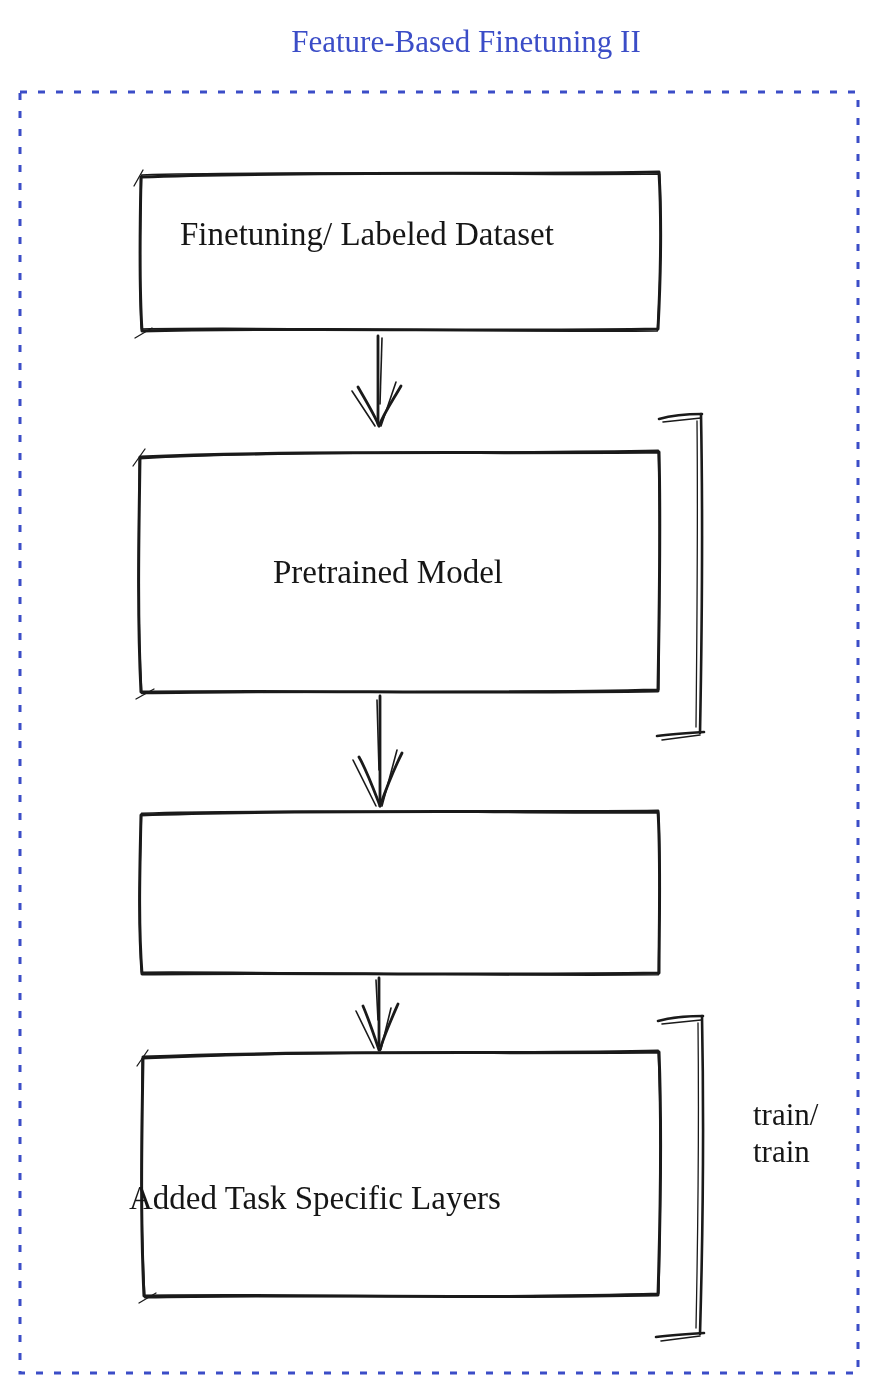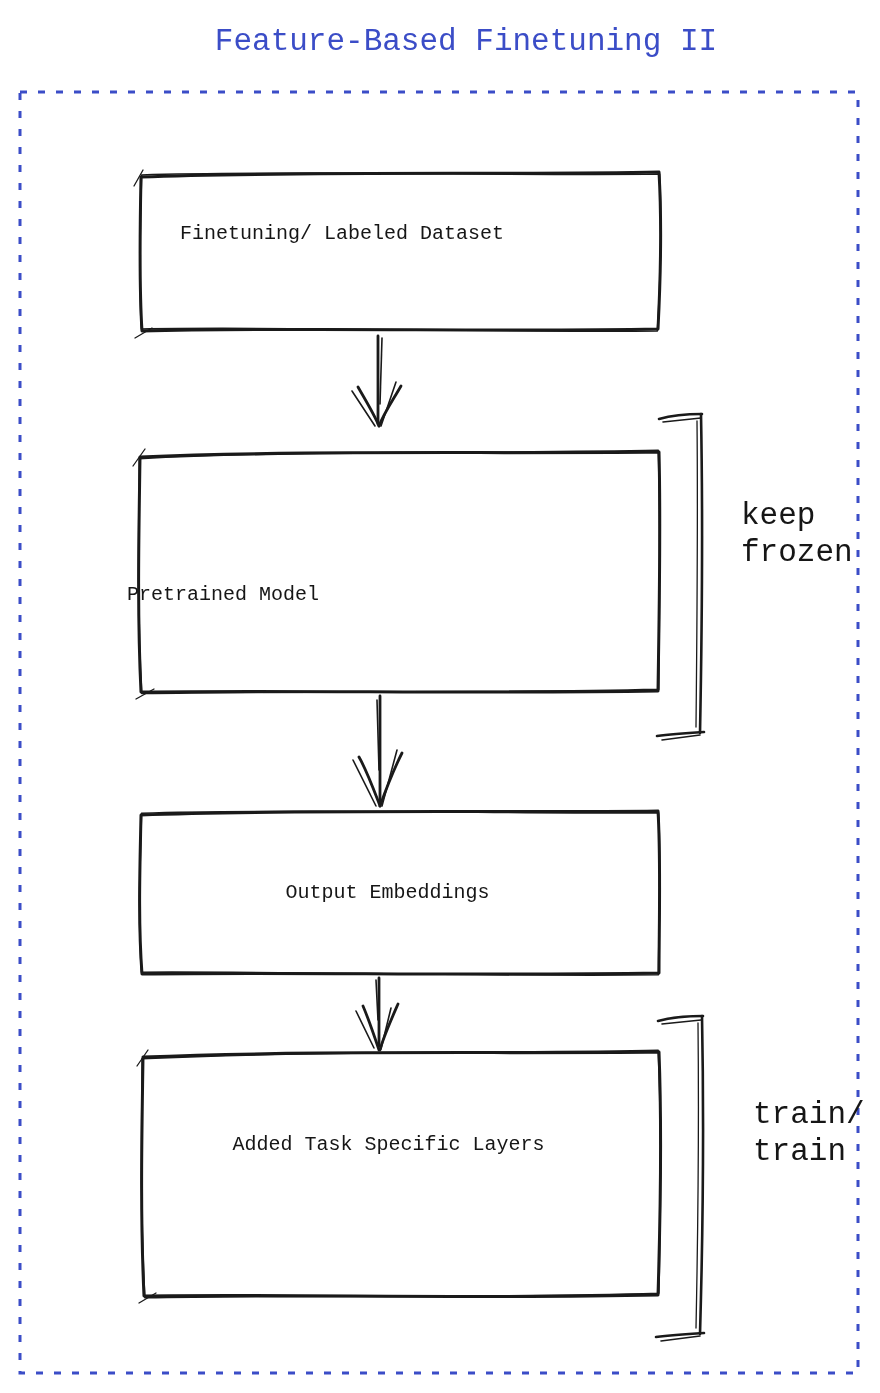--- a/index.html
+++ b/index.html
@@ -1,45 +1,45 @@
 <!DOCTYPE html>
 <html><head>
 <meta charset="utf-8">
 <style>
   html, body { margin: 0; padding: 0; background: #ffffff; }
   .canvas {
     position: relative;
     width: 880px;
     height: 1393px;
     background: #ffffff;
-    font-family: Liberation Mono, monospace;
+    font-family: Liberation Serif, serif;
     overflow: hidden;
   }
   .shapes { position: absolute; left: 0; top: 0; width: 880px; height: 1393px; }
   .title {
     position: absolute;
     top: 22px; left: 0; width: 100%;
     padding-left: 52px;
     box-sizing: border-box;
     text-align: center;
     font-size: 31px;
     line-height: 40px;
     color: #3B4DC7;
   }
   .node-label {
     position: absolute;
     color: #161616;
-    font-size: 20px;
+    font-size: 33px;
     line-height: 38px;
     white-space: nowrap;
   }
   .label-dataset   { left: 180px; top: 215px; }
-  .label-pretrained{ left: 138px; top: 553px; width: 522px; text-align: left; transform: translateX(-11px); margin-top: 23px; }
+  .label-pretrained{ left: 138px; top: 553px; width: 522px; text-align: center; transform: translateX(-11px); }
   .label-embeddings{ left: 139px; top: 874px; width: 521px; text-align: center; transform: translateX(-12px); }
-  .label-task      { left: 141px; top: 1126px; width: 519px; text-align: center; transform: translateX(-12px); }
+  .label-task      { left: 141px; top: 1179px; width: 519px; text-align: left; transform: translateX(-12px); }
   .annotation {
     position: absolute;
     color: #161616;
     font-size: 31px;
     line-height: 37px;
     white-space: nowrap;
   }
   .annotation-keep-frozen { left: 741px; top: 497px; }
   .annotation-train-update{ left: 741px; top: 1096px; margin-left: 12px; }
   .sketch { stroke: #1A1A1A; stroke-linecap: round; stroke-linejoin: round; fill: none; }
@@ -124,25 +124,20 @@
       <path class="sketch sketch-echo" d="M 662 1024 L 701 1020"></path>
       <path class="sketch bracket" d="M 702 1016 C 704 1120 703 1230 700 1334"></path>
       <path class="sketch sketch-thin" d="M 698 1023 C 699 1120 698 1230 696 1328"></path>
       <path class="sketch bracket" d="M 656 1337 C 672 1335 688 1334 704 1333"></path>
       <path class="sketch sketch-echo" d="M 661 1341 L 700 1336"></path>
     </g>
   </svg>
 
   <div class="node-label label-dataset">Finetuning/ Labeled Dataset</div>
   <div class="node-label label-pretrained">Pretrained Model</div>
-  <div class="node-label label-embeddings">Output Embeddings</div>
   <div class="node-label label-task">Added Task Specific Layers</div>
 
-  <div class="annotation annotation-keep-frozen">
-    <div>keep</div>
-    <div>frozen</div>
-  </div>
   <div class="annotation annotation-train-update">
     <div>train/</div>
     <div>train</div>
   </div>
 
 </div>
 
 </body></html>

